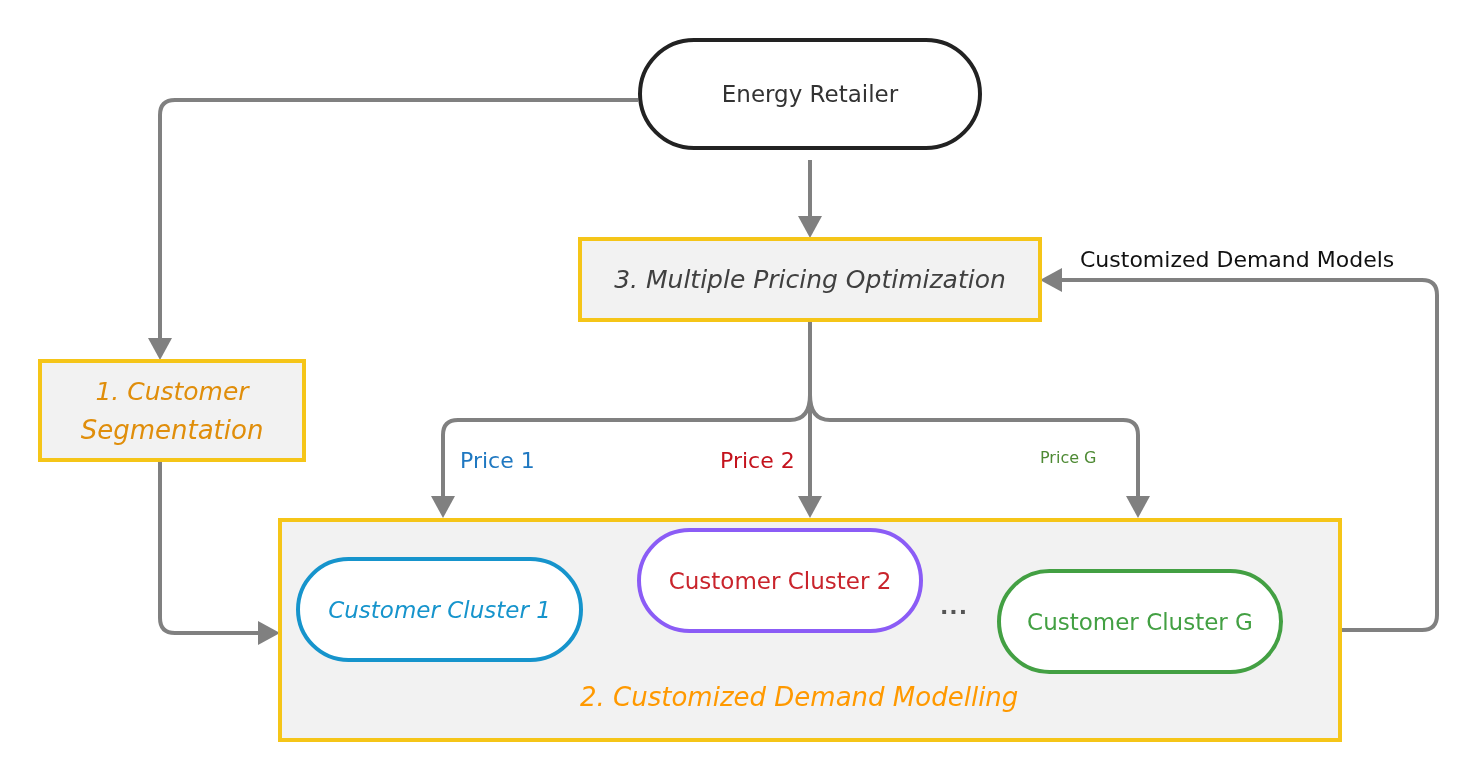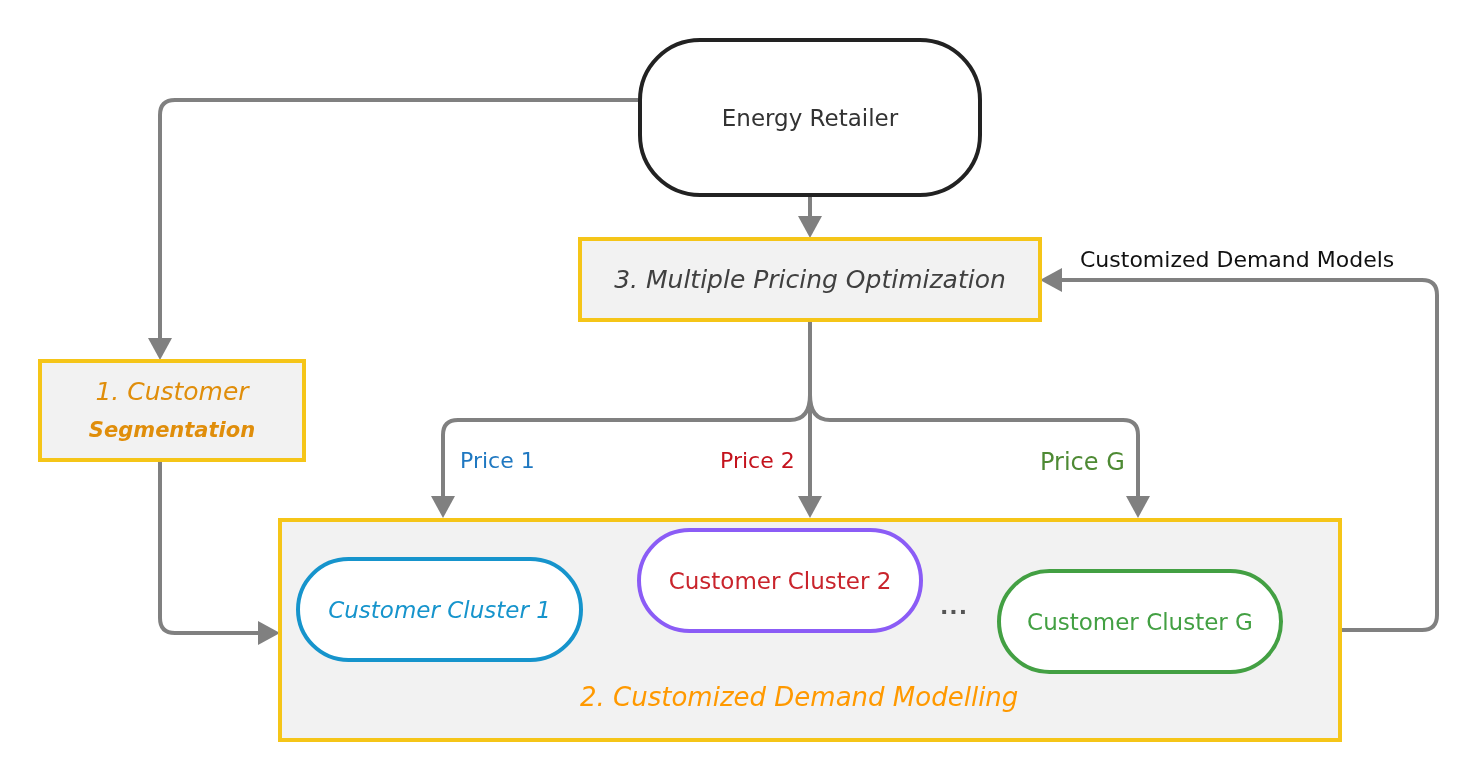--- a/index.html
+++ b/index.html
@@ -38,36 +38,36 @@
     <polygon points="1126,496 1150,496 1138,518" fill="#808080" stroke="none"></polygon>
 
     <path d="M160,460 L160,618 Q160,633 175,633 L258,633"></path>
     <polygon points="258,621 258,645 280,633" fill="#808080" stroke="none"></polygon>
 
     <path d="M1340,630 L1422,630 Q1437,630 1437,615 L1437,295 Q1437,280 1422,280 L1062,280"></path>
     <polygon points="1062,268 1062,292 1040,280" fill="#808080" stroke="none"></polygon>
   </g>
 </svg>
 
-<div class="pill" style="left:638px; top:38px; width:344px; height:159px; border:4px solid #222222; border-radius:62px;">
+<div class="pill" style="left:638px; top:38px; width:344px; height:112px; border:4px solid #222222; border-radius:62px;">
   <span style="font-size:23px; color:#333333;">Energy Retailer</span>
 </div>
 
 <div class="stepbox" style="left:578px; top:237px; width:464px; height:85px;">
   <span style="font-size:25px; color:#404040;">3. Multiple Pricing Optimization</span>
 </div>
 
 <div class="stepbox" style="left:38px; top:359px; width:268px; height:103px; flex-direction:column; line-height:38px;">
   <span style="font-size:25px; color:#e08e0b;">1. Customer</span>
-  <span style="font-size:21px; color:#e08e0b;font-weight:bold;">Segmentation</span>
+  <span style="font-size:26px; color:#e08e0b;">Segmentation</span>
 </div>
 
 <span class="lbl" style="left:460px; top:448px; font-size:22px; color:#1f78c1;">Price 1</span>
 <span class="lbl" style="left:720px; top:448px; font-size:22px; color:#c4121c;">Price 2</span>
-<span class="lbl" style="left:1040px; top:448px; font-size:24px; color:#4e8a34;">Price G</span>
+<span class="lbl" style="left:1040px; top:448px; font-size:16px; color:#4e8a34;">Price G</span>
 
 <span class="lbl" style="left:1080px; top:247px; font-size:22px; color:#111111;">Customized Demand Models</span>
 
 <div style="position:absolute; left:278px; top:518px; width:1064px; height:224px; box-sizing:border-box;
             background:#f2f2f2; border:4px solid #f5c518;">
 </div>
 
 <div class="pill" style="left:296px; top:557px; width:287px; height:105px; border:4px solid #1694cc; border-radius:53px;font-style:italic;">
   <span style="font-size:23px; color:#1694cc;">Customer Cluster 1</span>
 </div>

